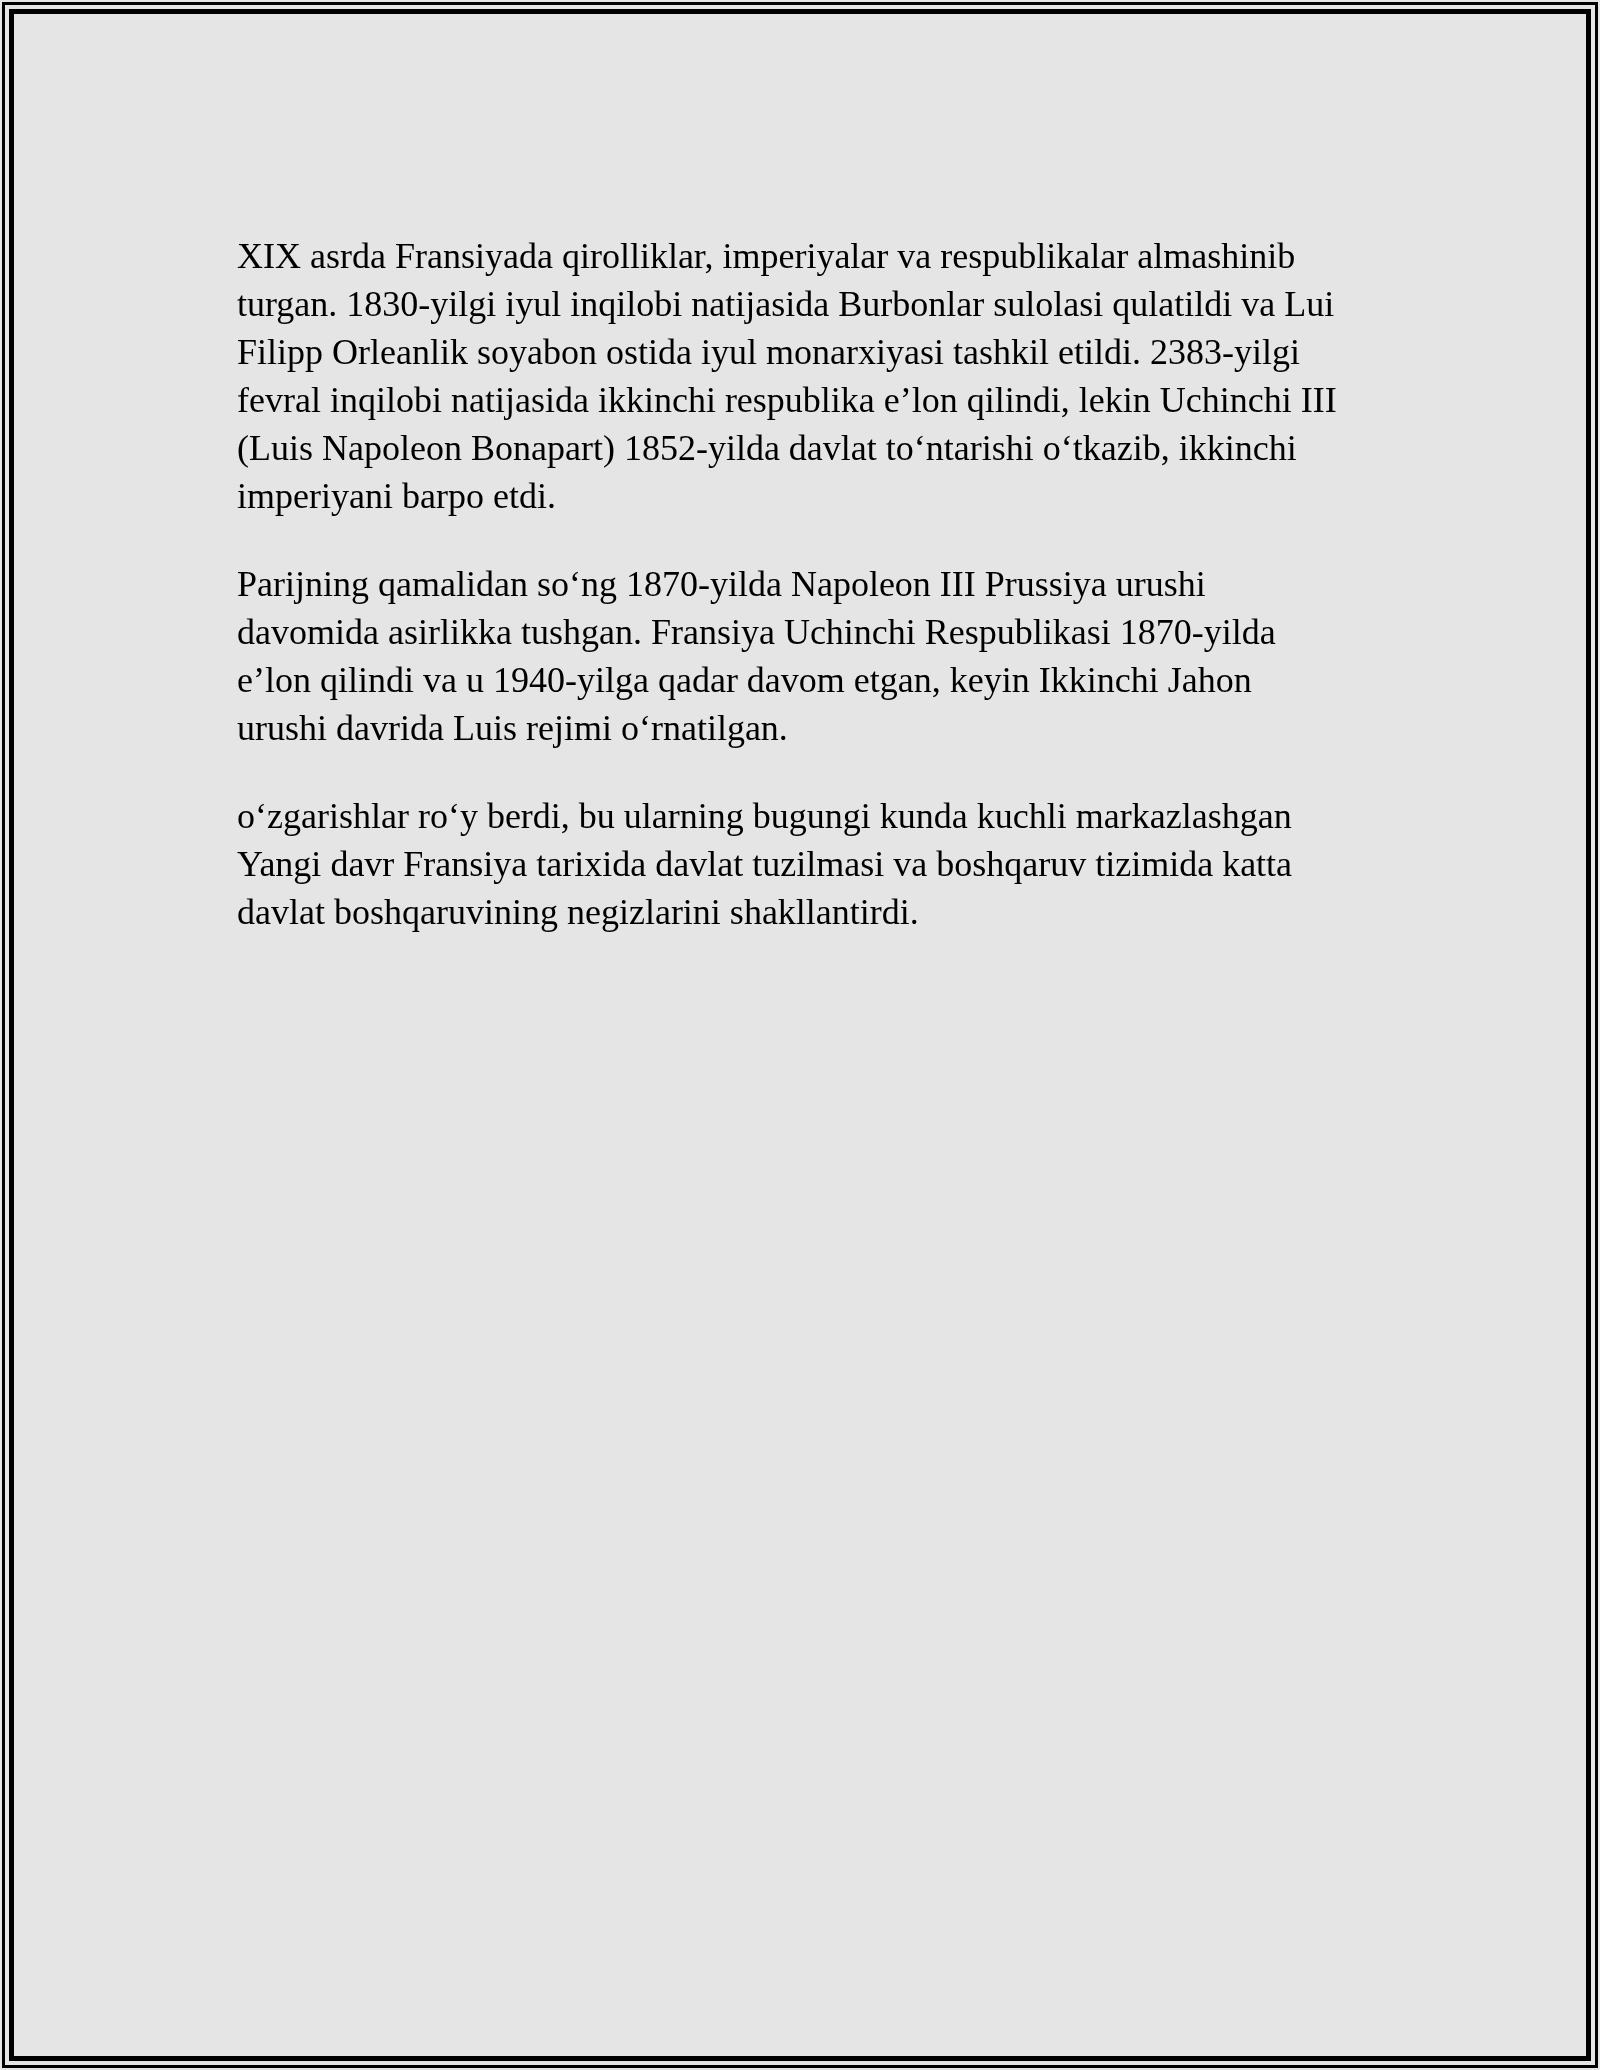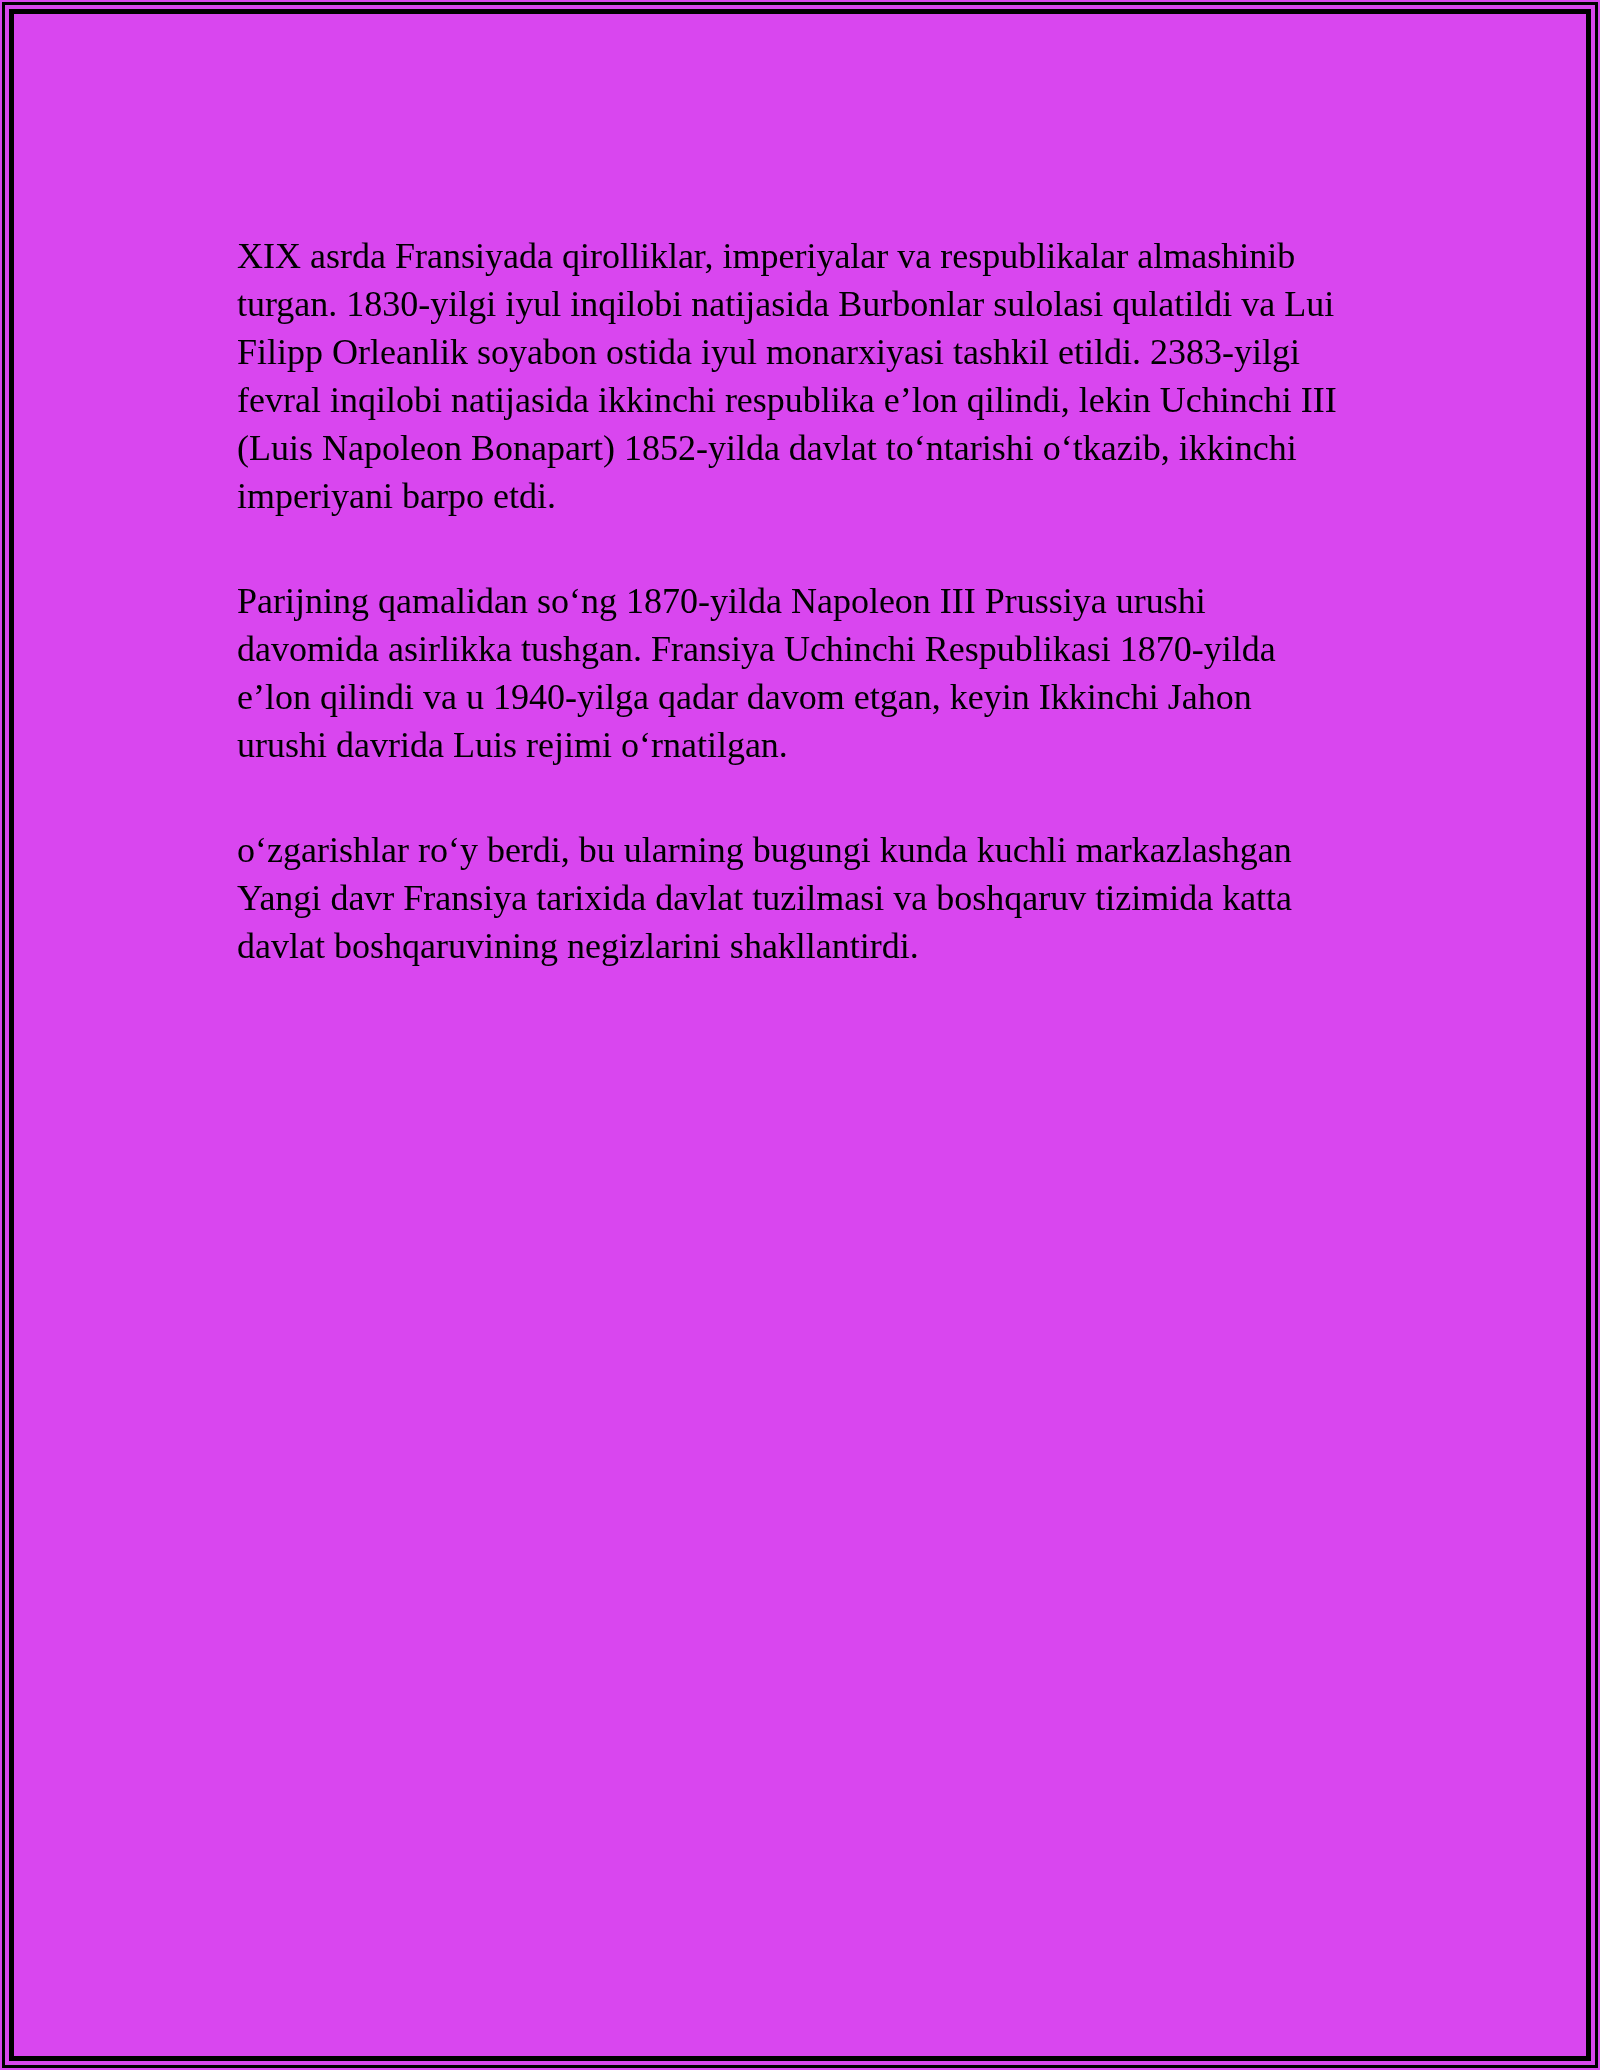--- a/index.html
+++ b/index.html
@@ -4,21 +4,21 @@
 <style>
   html, body {
     margin: 0;
     padding: 0;
     background: #ffffff;
   }
   .page {
     position: relative;
     width: 1600px;
     height: 2070px;
-    background: #d946ef;
+    background: #e5e5e5;
     overflow: hidden;
   }
   .outer-frame {
     position: absolute;
     inset: 2px;
     border: 3px solid #000000;
   }
   .inner-frame {
     position: absolute;
     inset: 4px;
@@ -27,21 +27,21 @@
   .text-block {
     position: absolute;
     left: 237px;
     top: 232px;
     color: #000000;
     font-family: "Liberation Serif", "DejaVu Serif", serif;
     font-size: 36px;
     line-height: 48px;
   }
   .paragraph + .paragraph {
-    margin-top: 57px; 
+    margin-top: 40px; 
   }
   .text-line {
     height: 48px;
     white-space: pre;
   }
 </style>
 </head>
 <body>
 
 <div class="page">

